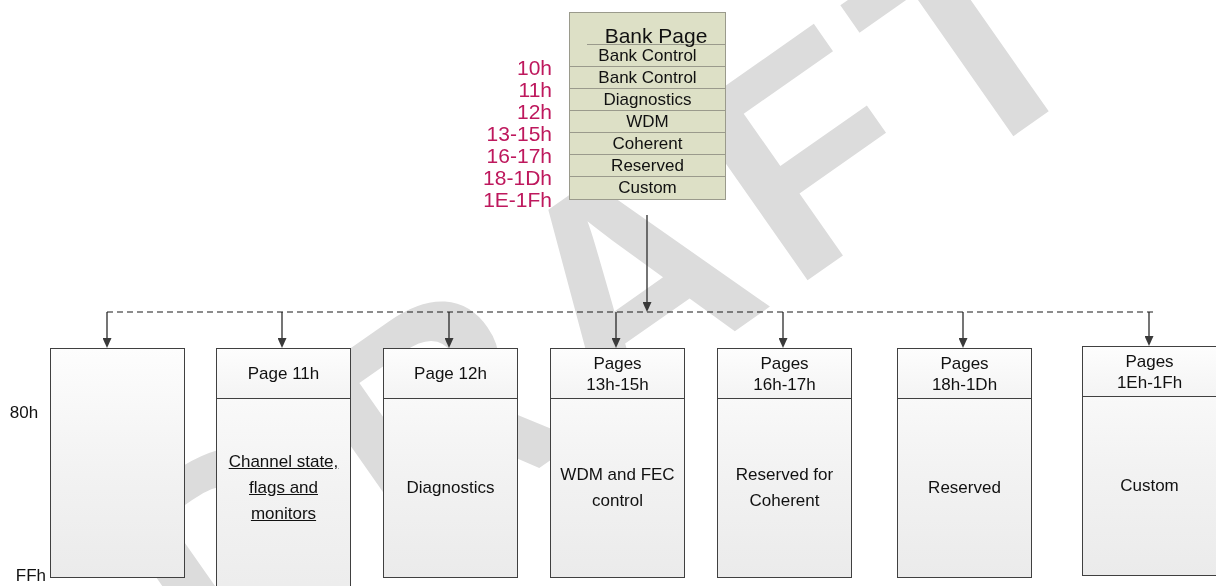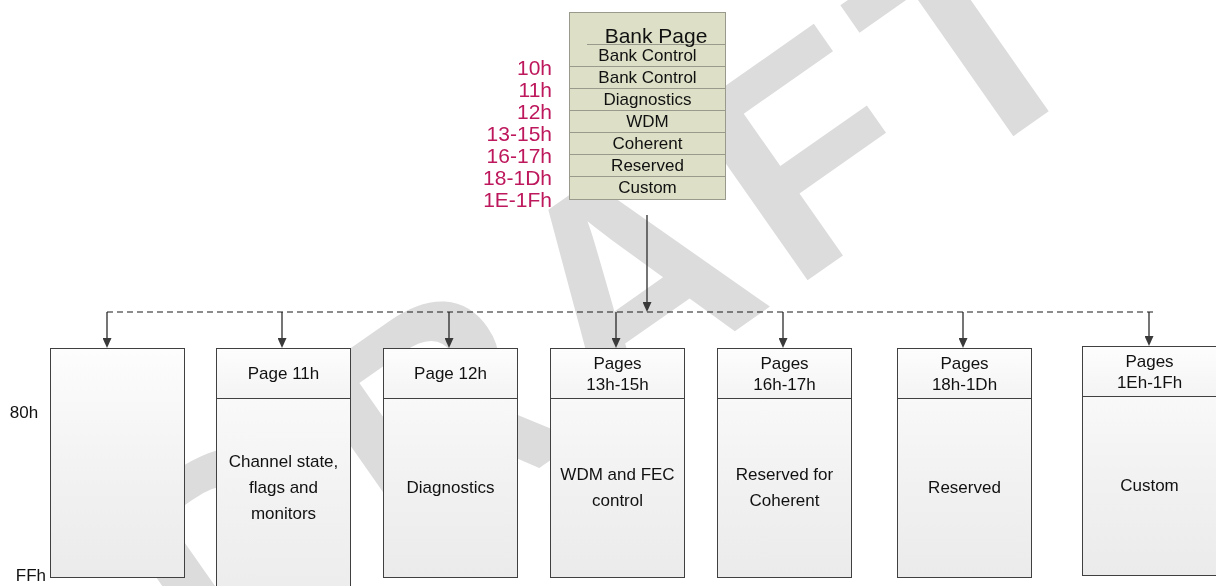--- a/index.html
+++ b/index.html
@@ -180,21 +180,21 @@
 
     <div class="page-box" style="left:50px; top:348px; height:230px; pointer-events:auto;">
     </div>
 
     <div class="page-box" style="left:216px; top:348px; height:272px; pointer-events:auto;">
       <div class="pb-head" style="height:50px;">
         <span>
             <span class="hl">Page 11h</span>
           </span>
       </div>
-      <div class="pb-body" style="height:178px;">Channel state, flags and monitors</div>
+      <div class="pb-body" style="height:178px;text-decoration:underline;">Channel state, flags and monitors</div>
     </div>
 
     <div class="page-box" style="left:383px; top:348px; height:230px; pointer-events:auto;">
       <div class="pb-head" style="height:50px;">
         <span>
             <span class="hl">Page 12h</span>
           </span>
       </div>
       <div class="pb-body" style="height:178px;">Diagnostics</div>
     </div>

